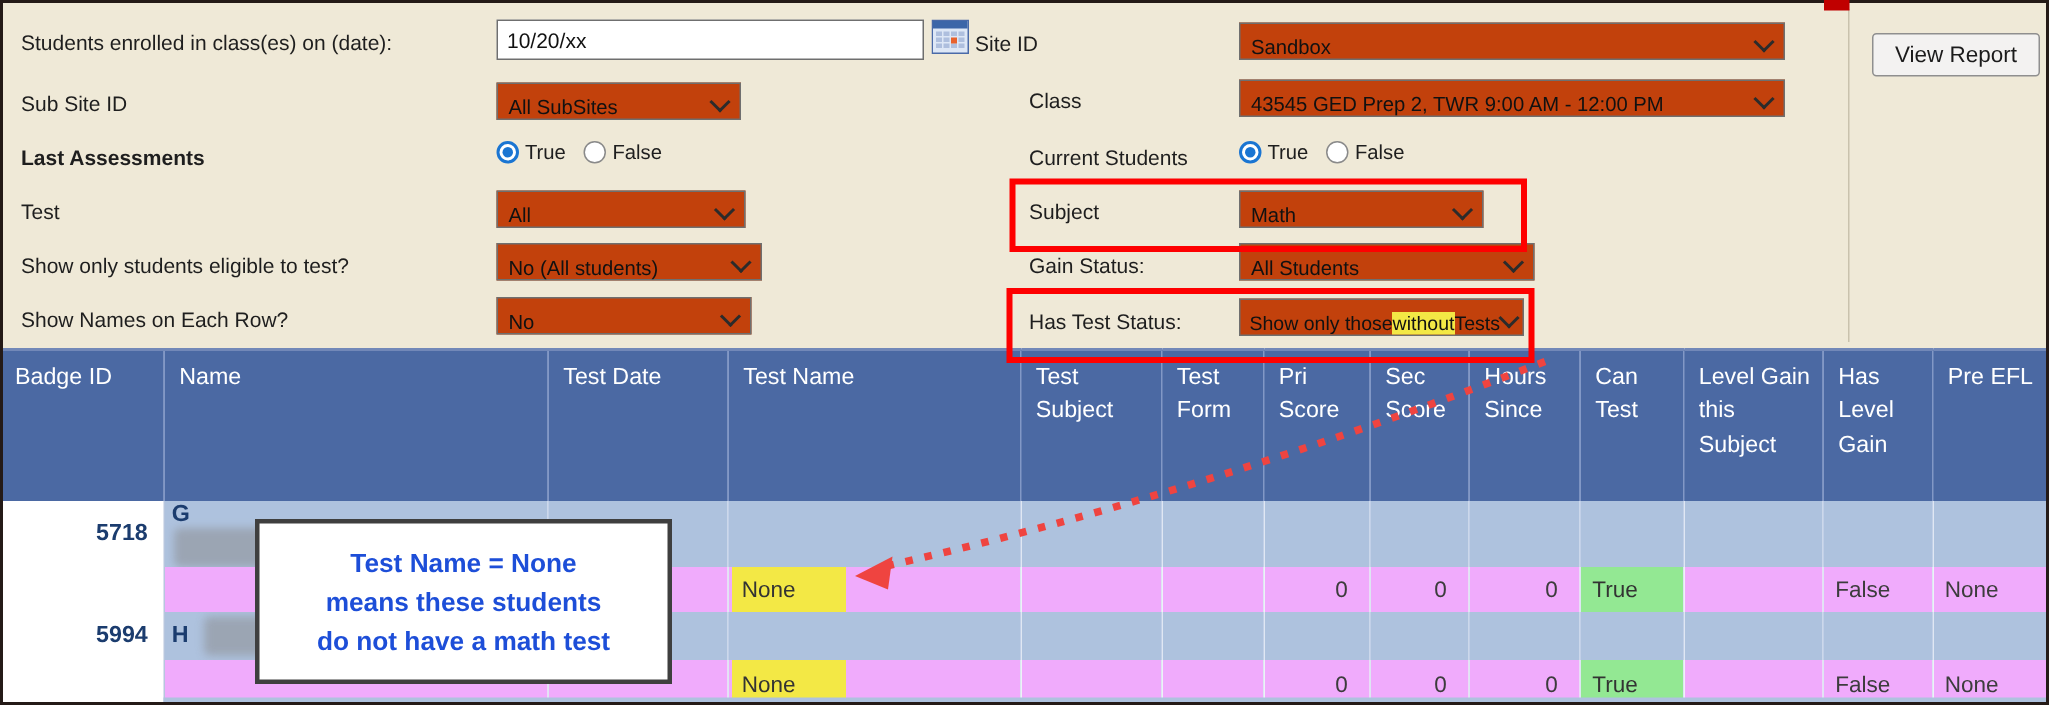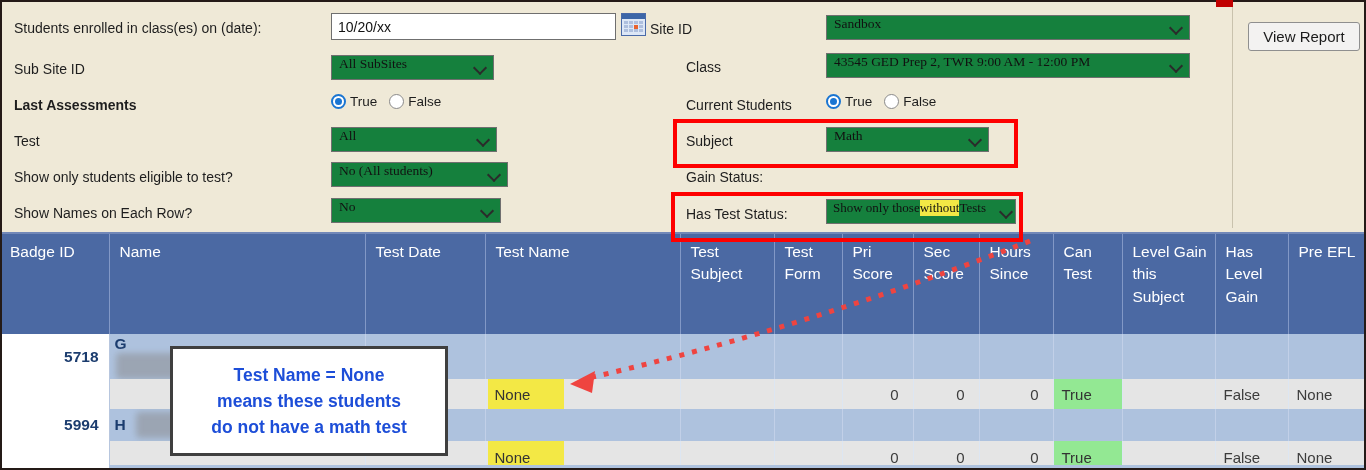--- a/index.html
+++ b/index.html
@@ -5,43 +5,43 @@
   html,body{margin:0;padding:0;background:#ffffff;}
   .page{position:relative;width:1366px;height:470px;background:#ffffff;overflow:hidden;
         font-family:"Liberation Sans","DejaVu Sans",sans-serif;}
   .frame{position:absolute;inset:0;border:2px solid #241a17;z-index:40;pointer-events:none;}
 
   
   .filters{position:absolute;left:0;top:0;width:1366px;height:232px;background:#efe9d7;}
   .flabel{position:absolute;font-size:14px;color:#1e1e1e;white-space:nowrap;}
   .finput{position:absolute;background:#fff;border:1px solid #6f6f6f;font-size:14px;color:#111;
           padding:0 6px;box-sizing:border-box;font-family:inherit;}
-  .fselect{position:absolute;background:#15803d;border:1px solid #6f6f6f;box-sizing:border-box;height:25px;
-           font-size:13.5px;color:#111;display:flex;align-items:flex-start;padding:0 22px 0 7px;white-space:nowrap;font-family:Liberation Serif, serif;}
+  .fselect{position:absolute;background:#c2410c;border:1px solid #6f6f6f;box-sizing:border-box;height:25px;
+           font-size:13.5px;color:#111;display:flex;align-items:flex-end;padding:0 22px 0 7px;white-space:nowrap;}
   .chev{position:absolute;right:8px;top:7px;width:8px;height:8px;border-left:2px solid #2b2b2b;
         border-bottom:2px solid #2b2b2b;transform:rotate(-45deg);}
   .radio-group{position:absolute;display:flex;align-items:center;gap:4px;font-size:13.5px;color:#1e1e1e;}
   .radio{width:15px;height:15px;border-radius:50%;background:#fff;border:1px solid #8a8a8a;box-sizing:border-box;position:relative;}
   .radio.sel{border:2px solid #1a75d2;}
   .radio.sel::after{content:"";position:absolute;inset:2px;border-radius:50%;background:#1a75d2;}
   .radio-label{margin-right:8px;}
   .vdivider{position:absolute;left:1232px;top:6px;width:1px;height:222px;background:#c9c2ad;}
   .btn{position:absolute;left:1248px;top:22px;width:110px;height:27px;background:#f3f2f1;border:1px solid #8f8f8f;
        border-radius:3px;font-size:15px;color:#1b1b1b;display:flex;align-items:center;justify-content:center;}
   .mark-yellow{background:#f3e845;}
 
   
   table.report{position:absolute;left:0;top:232px;width:1366px;border-collapse:collapse;table-layout:fixed;z-index:1;}
   tr.hdr{height:101px;}
   th{background:#4b69a3;color:#ffffff;font-weight:normal;font-size:15.5px;text-align:left;vertical-align:top;
      padding:7px 4px 0 10px;border-right:1px solid #8298c6;border-top:2px solid #7288b8;line-height:1.45;}
   th:last-child{border-right:none;}
   td{font-size:15px;color:#3c3c3c;padding:0;overflow:hidden;}
   tr.band td{background:#aec2de;border-right:1px solid #c2d0e8;}
-  tr.white td{background:#e5e5e5;border-right:1px solid #dde6f2;}
+  tr.white td{background:#f0abfc;border-right:1px solid #dde6f2;}
   td.badge{background:#ffffff !important;text-align:right;padding-right:10px;font-weight:bold;
            color:#1b3c6e;font-size:15.5px;border-right:1px solid #b7c6de !important;}
   tr.r1{height:38px;} tr.r2{height:30px;} tr.r3{height:32px;} tr.r4{height:32px;}
   .initial{font-weight:bold;color:#1b3c6e;font-size:15.5px;padding-left:5px;vertical-align:middle;}
   .redact{display:inline-block;height:26px;background:#98a0ac;border-radius:4px;filter:blur(3px);
           vertical-align:middle;margin-left:6px;opacity:.85;}
   td.testname{position:relative;}
   .hl-yellow{position:absolute;left:2px;top:0;bottom:0;width:76px;background:#f3e845;color:#333;
              display:flex;align-items:center;padding-left:7px;box-sizing:border-box;}
   td.num{text-align:right;padding-right:14px;}
@@ -140,20 +140,24 @@
       <span class="radio-label">False</span>
     </div>
 
     <div class="flabel" style="left:686px;top:133px;">Subject</div>
     <div class="fselect" style="left:826px;top:127px;width:163px;">
       <span>Math</span>
       <span class="chev"></span>
     </div>
 
     <div class="flabel" style="left:686px;top:169px;">Gain Status:</div>
+    <div class="fselect" style="left:826px;top:162px;width:197px;">
+      <span>All Students</span>
+      <span class="chev"></span>
+    </div>
 
     <div class="flabel" style="left:686px;top:206px;">Has Test Status:</div>
     <div class="fselect" style="left:826px;top:199px;width:190px;font-size:13px;padding-left:6px;padding-right:18px;">
       <span>Show only those </span>
         <span class="mark-yellow">without</span>
         <span> Tests</span>
       <span class="chev" style="right:4px;"></span>
     </div>
 
     <div class="vdivider"></div>

